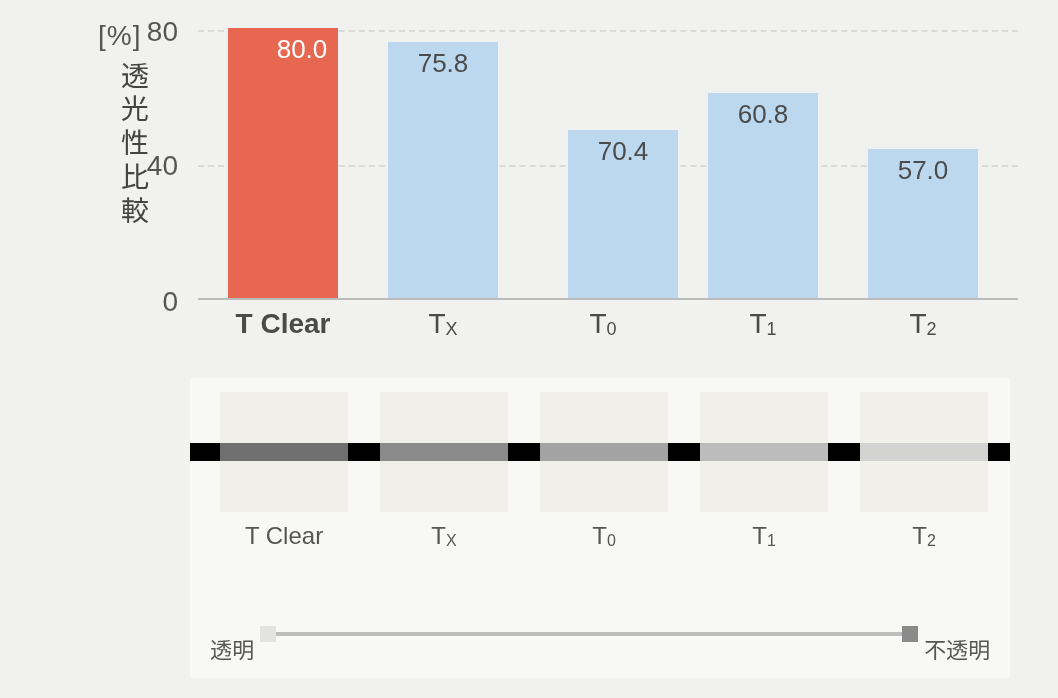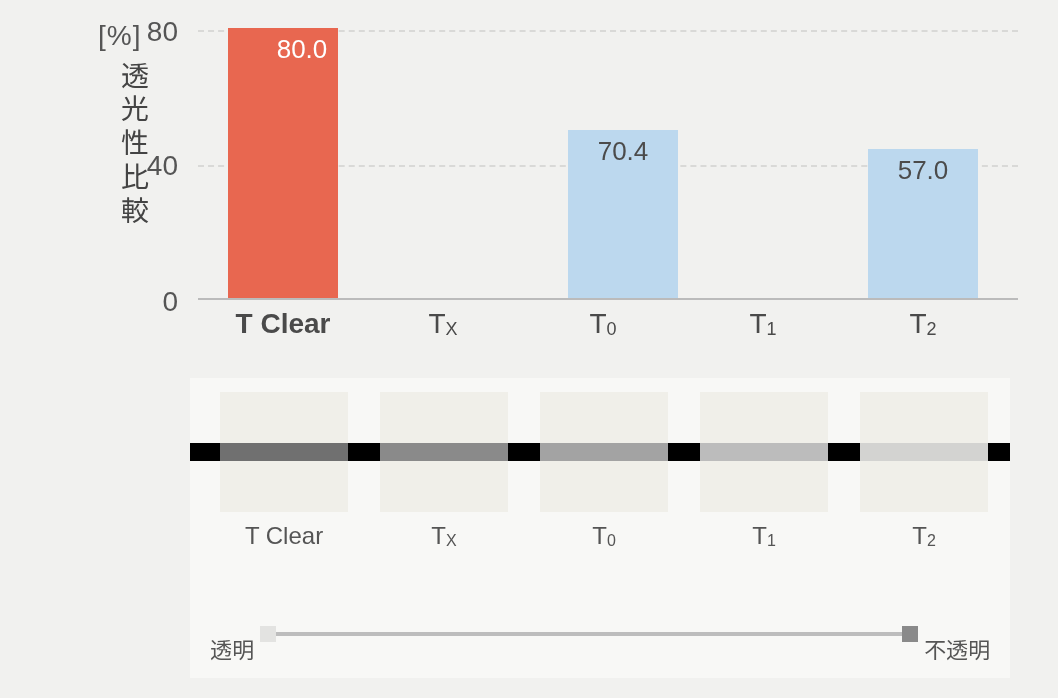--- a/index.html
+++ b/index.html
@@ -172,22 +172,28 @@
   <div class="unit">[%]</div>
   <div class="ylabel">透光性比較</div>
 
   <div class="plot">
     <div class="grid" style="top:0"></div>
     <div class="grid" style="top:135px"></div>
 
   <div class="bar highlight" style="left: 30px; height: 270px;">
         <div class="val">80.0</div>
       </div>
+      <div class="bar" style="left: 190px; height: 255.825px;">
+        <div class="val">75.8</div>
+      </div>
       <div class="bar" style="left: 370px; height: 168px;">
         <div class="val">70.4</div>
+      </div>
+      <div class="bar" style="left: 510px; height: 205.2px;">
+        <div class="val">60.8</div>
       </div>
       <div class="bar" style="left: 670px; height: 149px;">
         <div class="val">57.0</div>
       </div>
     </div>
 
   <div class="ytick" style="top:6px">80</div>
   <div class="ytick" style="top:140px">40</div>
   <div class="ytick" style="top:276px">0</div>
 <div class="xlabel bold" style="left: 105px;">T Clear</div>

